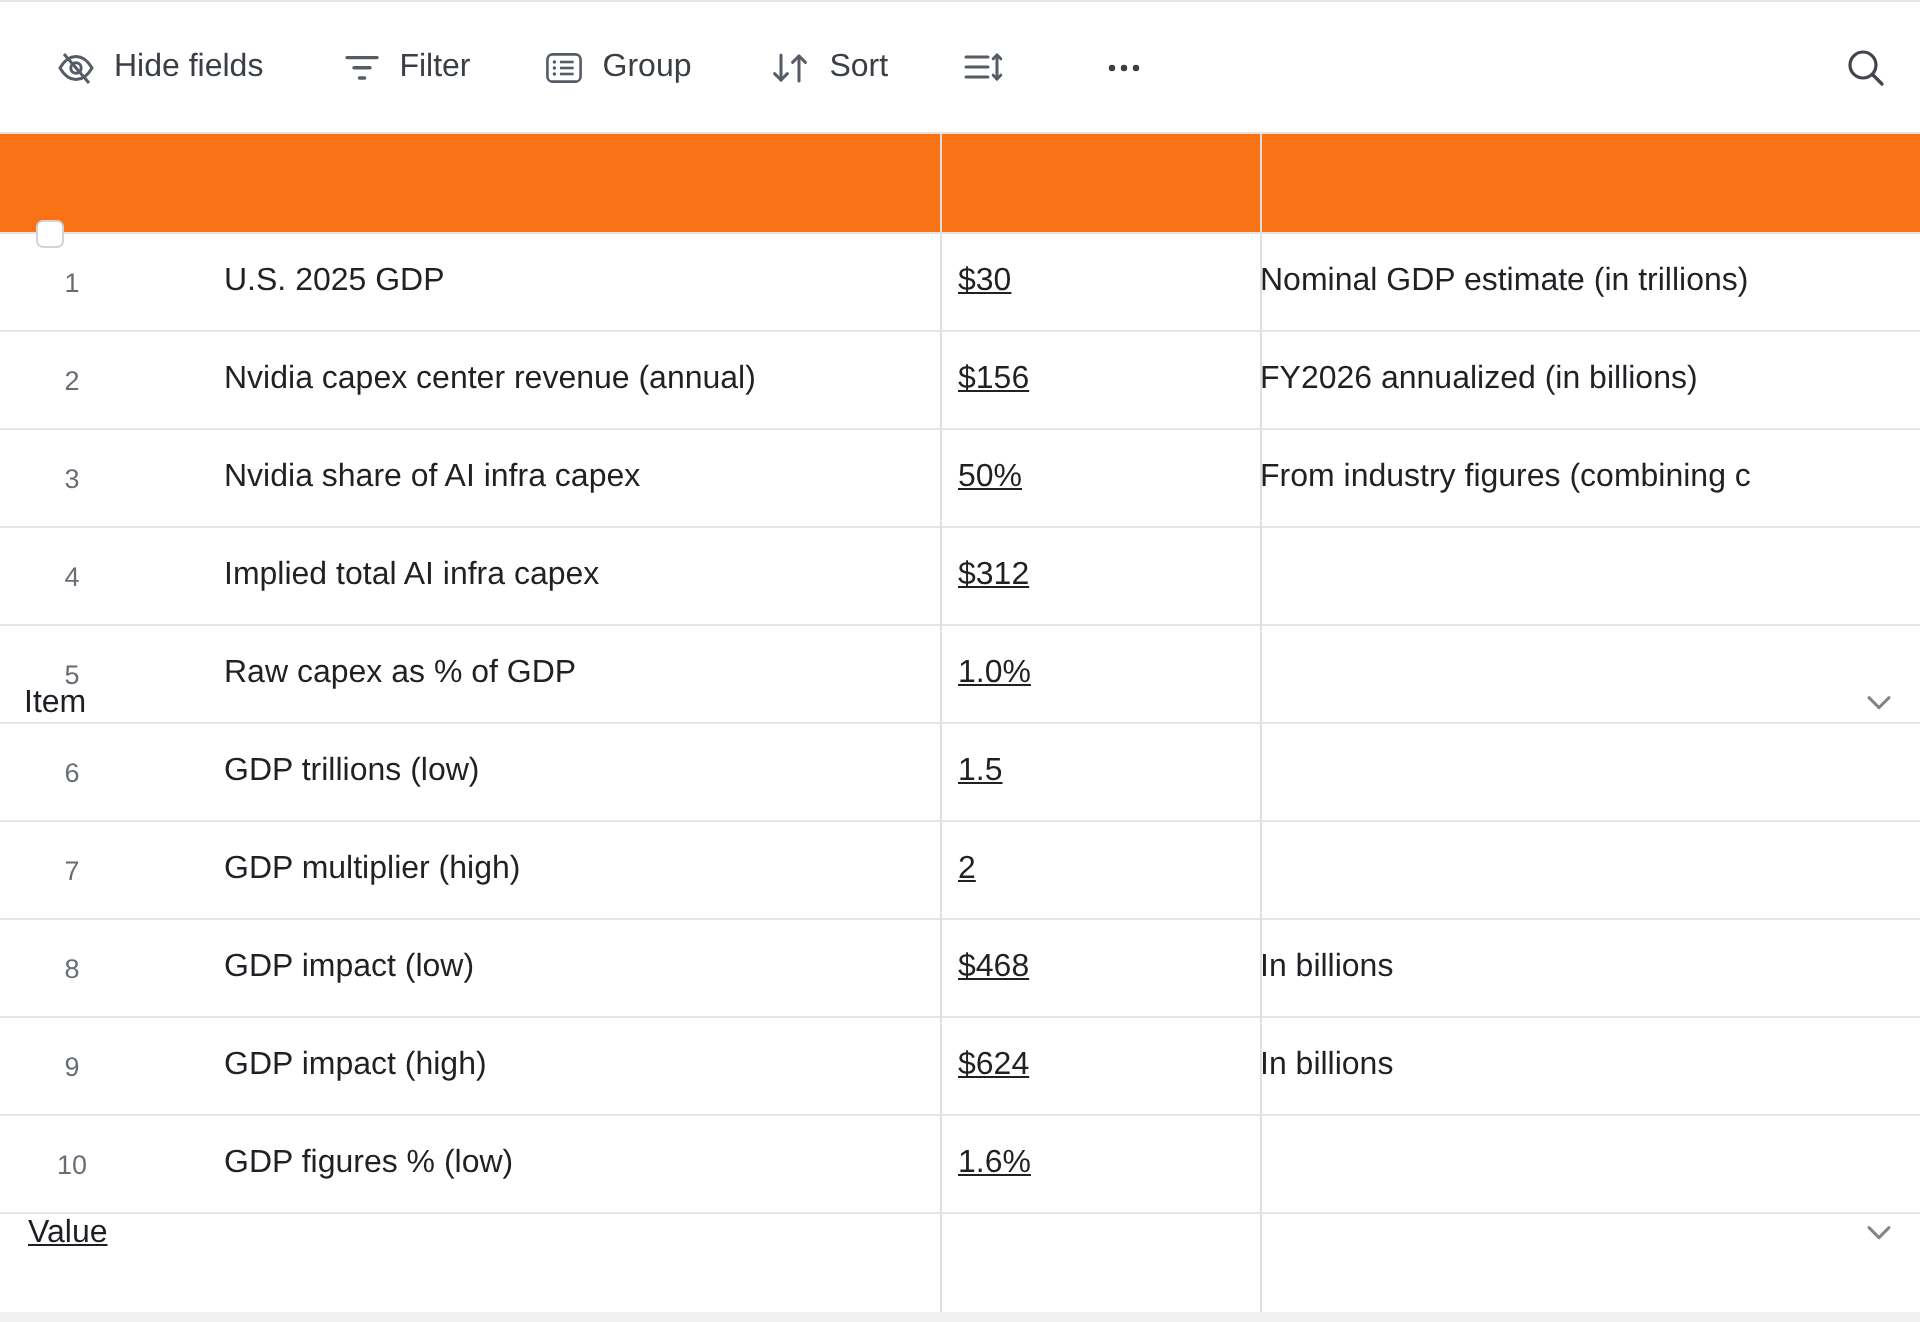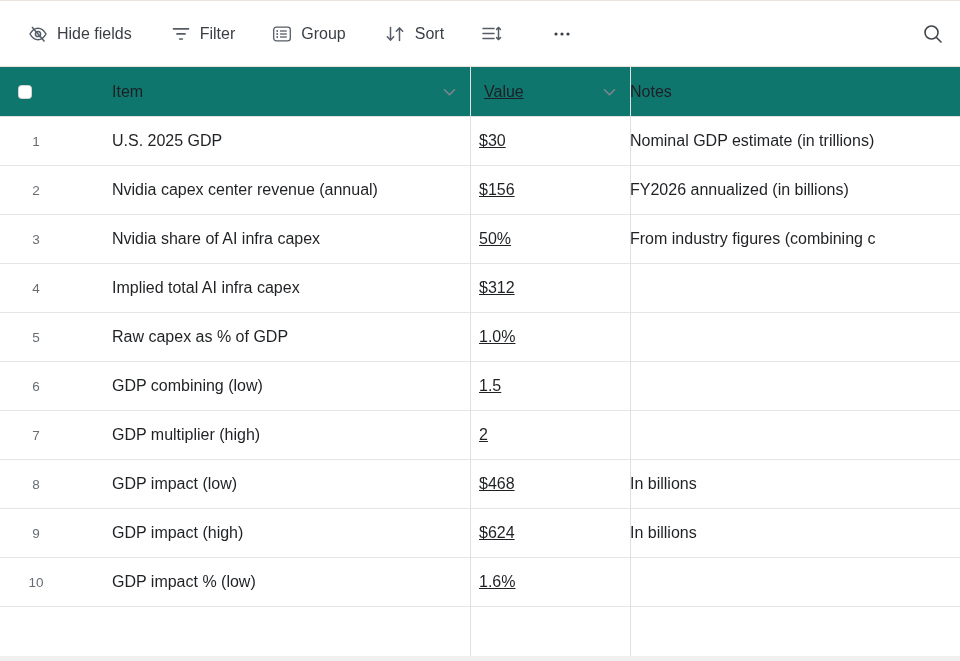--- a/index.html
+++ b/index.html
@@ -17,22 +17,22 @@
   .tb{
     display:flex;align-items:center;gap:9px;border:none;background:none;
     padding:0;font-family:inherit;font-size:16px;color:#3a3e45;cursor:pointer;
   }
   .tb svg{display:block;}
   .ml-filter{margin-left:39px}.ml-group{margin-left:37px}.ml-sort{margin-left:38px}
   .ml-rowh{margin-left:37px}.ml-more{margin-left:48px}.ml-search{margin-left:auto}
   
   .grid{position:relative;height:594px;}
   .hrow{
-    display:flex;height:50px;background:#0f766e;border-bottom:1px solid #e2e2e2;
-    font-size:16px;color:#1d1f25;
+    display:flex;height:50px;background:#f97316;border-bottom:1px solid #e2e2e2;
+    font-size:16px;color:#1d1f25;flex-direction:column;
   }
   .row{
     display:flex;height:49px;background:#fff;border-bottom:1px solid #e5e5e5;
     font-size:16px;color:#1f2124;
   }
   .col-num{flex:0 0 100px;display:flex;align-items:center;}
   .col-item{flex:0 0 370px;display:flex;align-items:center;padding-left:12px;position:relative;overflow:hidden;white-space:nowrap;}
   .col-value{flex:0 0 160px;display:flex;align-items:center;padding-left:9px;position:relative;overflow:hidden;white-space:nowrap;text-decoration:underline;}
   .hv{padding-left:14px;}
   .col-notes{flex:1 1 auto;display:flex;align-items:center;padding-left:0;overflow:hidden;white-space:nowrap;}
@@ -198,21 +198,21 @@
           <span class="rownum">5</span>
         </div>
       <div class="col-item">Raw capex as % of GDP</div>
       <div class="col-value">1.0%</div>
       <div class="col-notes"></div>
     </div>
     <div class="row">
       <div class="col-num">
           <span class="rownum">6</span>
         </div>
-      <div class="col-item">GDP combining (low)</div>
+      <div class="col-item">GDP trillions (low)</div>
       <div class="col-value">1.5</div>
       <div class="col-notes"></div>
     </div>
     <div class="row">
       <div class="col-num">
           <span class="rownum">7</span>
         </div>
       <div class="col-item">GDP multiplier (high)</div>
       <div class="col-value">2</div>
       <div class="col-notes"></div>
@@ -230,21 +230,21 @@
           <span class="rownum">9</span>
         </div>
       <div class="col-item">GDP impact (high)</div>
       <div class="col-value">$624</div>
       <div class="col-notes">In billions</div>
     </div>
     <div class="row">
       <div class="col-num">
           <span class="rownum">10</span>
         </div>
-      <div class="col-item">GDP impact % (low)</div>
+      <div class="col-item">GDP figures % (low)</div>
       <div class="col-value">1.6%</div>
       <div class="col-notes"></div>
     </div>
 
     <div class="vline v1"></div>
     <div class="vline v2"></div>
     <div class="strip"></div>
   </div>
 </div>
 

